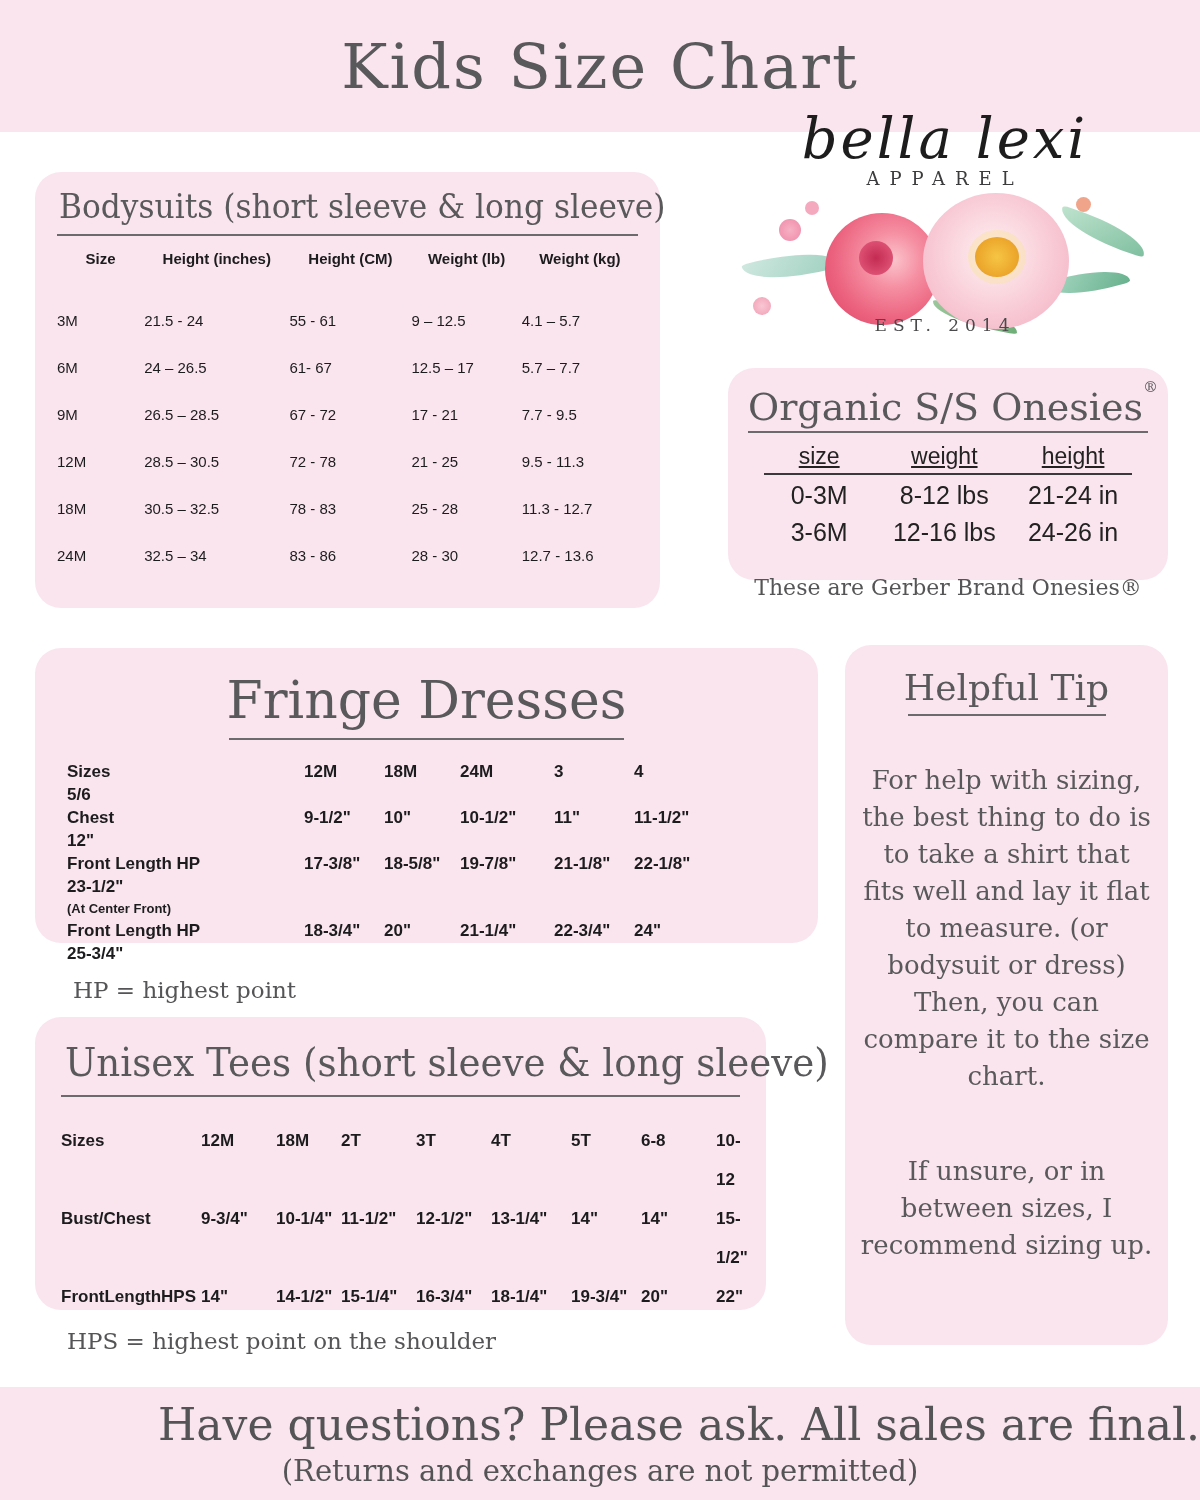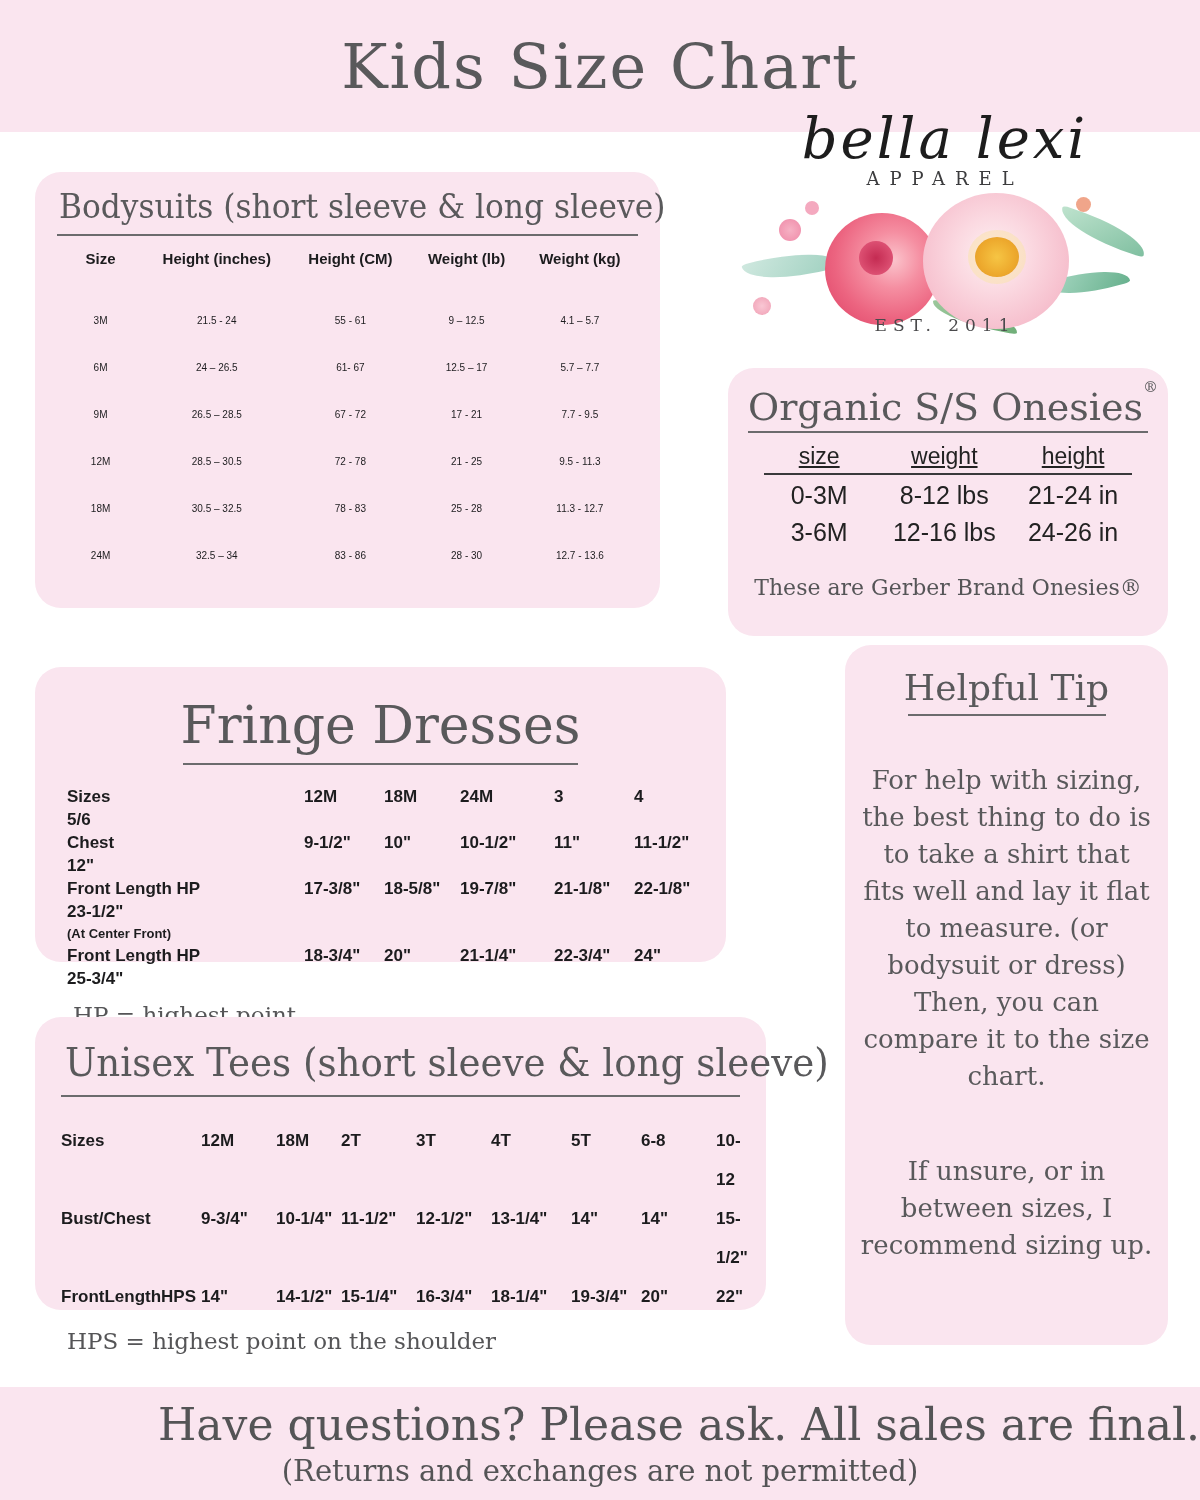--- a/index.html
+++ b/index.html
@@ -21,21 +21,21 @@
 
   
   #header-band{top:0;height:132px;display:flex;align-items:center;justify-content:center;}
   #page-title{font-size:62px;letter-spacing:2px;}
 
   
   #bodysuits-panel{left:35px;top:172px;width:625px;height:436px;padding:12px 22px;}
   #bodysuits-title{font-size:34px;white-space:nowrap;transform:scaleX(.92);transform-origin:0 50%;margin:2px 0 8px 2px;}
   .bs-table{width:100%;border-collapse:collapse;margin-top:14px;}
   .bs-table th{font-size:15px;font-weight:700;color:var(--ink);padding-bottom:30px;text-align:center;}
-  .bs-table td{font-size:10px;color:var(--ink);height:47px;text-align:center;}
+  .bs-table td{font-size:15px;color:var(--ink);height:47px;text-align:left;}
 
   
   #logo-block{position:absolute;left:725px;top:106px;width:440px;height:262px;text-align:center;}
   #logo-script{font-family:"DejaVu Serif",serif;font-style:italic;font-size:56px;color:#1d1d1d;letter-spacing:3px;line-height:66px;}
   #logo-apparel{font-family:"DejaVu Serif",serif;font-size:18px;letter-spacing:10px;color:#3c3c3e;margin-top:-4px;}
   .flowers{position:relative;width:420px;height:138px;margin:2px auto 0;}
   .peony{position:absolute;border-radius:50%;}
   .peony.coral{left:90px;top:22px;width:114px;height:112px;background:radial-gradient(circle at 60% 42%,#fbc4cc 0%,#f58ea1 30%,#ec6480 62%,#dd3f63 100%);}
   .peony.coral::after{content:'';position:absolute;left:34px;top:28px;width:34px;height:34px;border-radius:50%;background:radial-gradient(circle,#c42b52 0%,#e05577 80%);}
   .peony.blush{left:188px;top:2px;width:146px;height:136px;background:radial-gradient(circle at 48% 45%,#fdf0f2 0%,#fbd9e1 35%,#f6bfcd 72%,#f0abbe 100%);}
@@ -47,31 +47,31 @@
   .leaf.l3{right:26px;top:80px;width:84px;height:23px;transform:rotate(-16deg);background:linear-gradient(135deg,#a8d8c3,#68b18e);}
   .leaf.l4{left:196px;top:116px;width:88px;height:20px;transform:rotate(10deg);background:linear-gradient(135deg,#9cc79c,#6fae78);}
   .bud{position:absolute;border-radius:50%;}
   .bud.b1{left:44px;top:28px;width:22px;height:22px;background:radial-gradient(circle,#f6b1c4,#ef8aa8);}
   .bud.b2{left:18px;top:106px;width:18px;height:18px;background:radial-gradient(circle,#f9c7d4,#f09fb4);}
   .bud.b3{left:70px;top:10px;width:14px;height:14px;background:#f4a9bf;}
   .bud.b4{right:64px;top:6px;width:15px;height:15px;background:#f0a58a;}
   #logo-est{font-family:"DejaVu Serif",serif;font-size:17px;letter-spacing:6px;color:#4a4a4c;margin-top:-14px;position:relative;z-index:2;}
 
   
-  #onesies-panel{left:728px;top:368px;width:440px;height:268px;padding:8px 20px;text-align:center;}
+  #onesies-panel{left:728px;top:368px;width:440px;height:212px;padding:8px 20px;text-align:center;}
   #onesies-title{font-size:38px;white-space:nowrap;margin-top:2px;}
   #onesies-title sup{font-size:15px;vertical-align:28px;}
   #onesies-rule{margin-top:2px;}
   .on-table{width:92%;margin:10px auto 0;border-collapse:collapse;}
   .on-table th{font-size:23px;font-weight:400;color:#222;text-decoration:underline;padding-bottom:3px;text-align:center;border-bottom:2px solid #39393b;}
   .on-table td{font-size:25px;color:#222;padding:6px 0 2px;text-align:center;}
   #onesies-note{font-size:22px;margin-top:26px;color:#555557;}
 
   
-  #fringe-panel{left:35px;top:667px;width:691px;height:295px;padding:20px 32px;}
+  #fringe-panel{left:35px;top:648px;width:783px;height:295px;padding:14px 32px;}
   #fringe-title{font-size:52px;text-align:center;margin-top:8px;}
   #fringe-rule{width:395px;margin:8px auto 0;}
   .spec-block{margin-top:20px;}
   .fringe-grid .spec-row{display:grid;grid-template-columns:237px 80px 76px 94px 80px 80px;line-height:23px;}
   .fringe-grid .spec-row.small{line-height:21px;}
   .fringe-grid .spec-row.small .spec-label{font-size:13px;}
   .spec-label{font-weight:700;font-size:17px;color:var(--ink);}
   .spec-val{font-weight:700;font-size:17px;color:var(--ink);}
   .legend{font-family:"DejaVu Serif",serif;font-size:23px;color:#555557;margin:12px 0 0 6px;}
 
@@ -177,21 +177,21 @@
     <div class="leaf l2"></div>
     <div class="leaf l3"></div>
     <div class="leaf l4"></div>
     <div class="bud b1"></div>
     <div class="bud b2"></div>
     <div class="bud b3"></div>
     <div class="bud b4"></div>
     <div class="peony coral"></div>
     <div class="peony blush"></div>
   </div>
-  <div id="logo-est">EST. 2011</div>
+  <div id="logo-est">EST. 2014</div>
 </div>
 
 <div class="panel" id="onesies-panel">
   <div class="slab" id="onesies-title"><span>Organic S/S Onesies</span><sup>®</sup></div>
   <div class="rule" id="onesies-rule"></div>
   <table class="on-table">
     <colgroup>
         <col style="width:30%">
         <col style="width:38%">
         <col style="width:32%">

